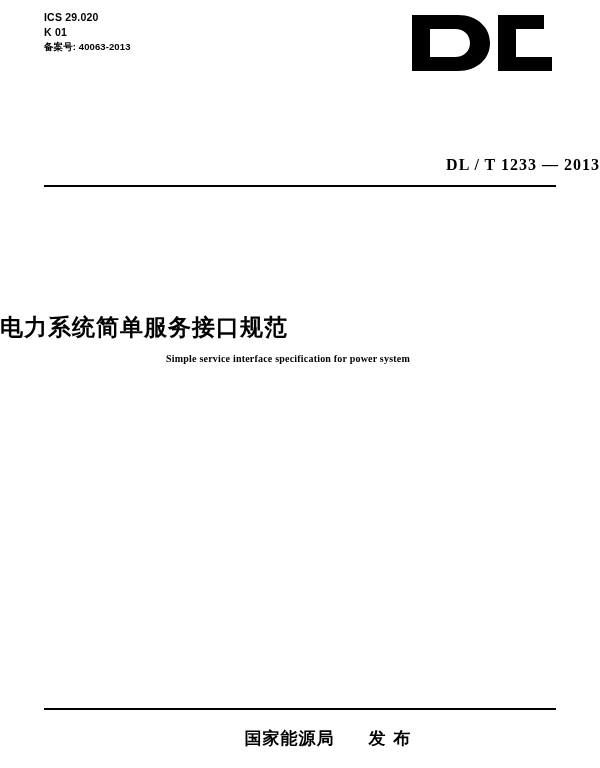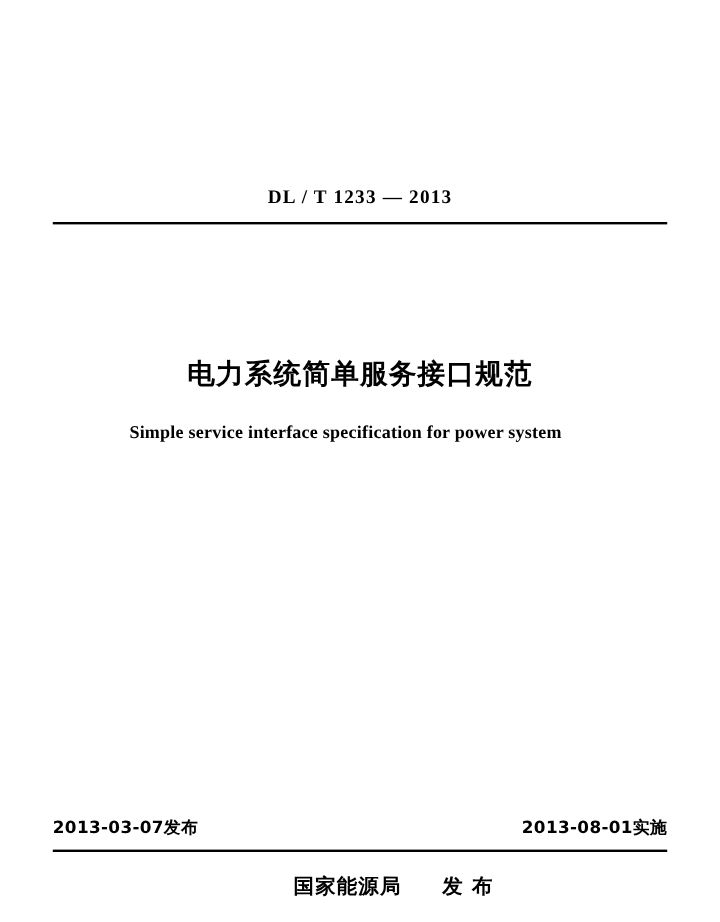--- a/index.html
+++ b/index.html
@@ -76,58 +76,57 @@
     letter-spacing: 2px;
     white-space: nowrap;
   }
 
   
   .std-number {
     position: absolute;
     top: 156px;
     left: 0;
     width: 600px;
-    text-align: center;
+    text-align: right;
     font-family: "Liberation Serif", serif;
     font-weight: bold;
     font-size: 16px;
     letter-spacing: 1px;
   }
 
   
   .rule-top {
     position: absolute;
     top: 185px;
     left: 44px;
     width: 512px;
     height: 2px;
     background: #000;
   }
 
   
   .doc-title-cn {
     position: absolute;
-    top: 296px;
-    left: 0;
-    width: 600px;
-    text-align: center;
+    top: 312px;
+    left: 0;
+    width: 600px;
     font-family: "DejaVu Sans", "Liberation Sans", sans-serif;
     font-weight: bold;
     font-size: 23px;
     letter-spacing: 1px;
   }
   .doc-title-en {
     position: absolute;
     top: 353px;
     left: 0;
     width: 576px;
     text-align: center;
     font-family: "Liberation Serif", serif;
     font-weight: bold;
-    font-size: 15px;
+    font-size: 10px;
     letter-spacing: 0.2px;
   }
 
   
   .date-row {
     position: absolute;
     top: 681px;
     left: 44px;
     width: 512px;
     height: 20px;
@@ -179,33 +178,48 @@
   .publisher .pub-gap {
     display: inline-block;
     width: 20px;
   }
 </style>
 </head>
 <body>
 
 <div class="page">
 
+  <div class="header">
+    <div class="ics-block">
+      <div class="ics-line1">ICS 29.020</div>
+      <div class="ics-line2">K 01</div>
+      <div class="ics-line3">备案号: 40063-2013</div>
+    </div>
+
+    <div class="dl-logo">
+      <svg width="150" height="62" viewBox="0 0 150 62" xmlns="http://www.w3.org/2000/svg">
+
+        <path d="M6 3 H52 C72 3 84 16 84 31 C84 46 72 59 52 59 H6 Z
+                 M24 17 V45 H49 C58 45 64 39 64 31 C64 23 58 17 49 17 Z" fill="#000000" fill-rule="evenodd"></path>
+
+        <path d="M92 3 H138 V17 H110 V45 H146 V59 H92 Z" fill="#000000" fill-rule="evenodd"></path>
+
+        <path d="M138 52 h8 v7 h-8 z" fill="#000000"></path>
+      </svg>
+    </div>
+  </div>
 
 
   <div class="std-number">DL / T  1233 — 2013</div>
 
   <div class="rule-top"></div>
 
   <div class="doc-title-cn">电力系统简单服务接口规范</div>
   <div class="doc-title-en">Simple service interface specification for power system</div>
 
-  <div class="date-row">
-    <div class="date-issue">2013-03-07发布</div>
-    <div class="date-effective">2013-08-01实施</div>
-  </div>
 
   <div class="rule-bottom"></div>
 
   <div class="publisher">
     <span>国家能源局</span>
     <span class="pub-gap"></span>
     <span>发 布</span>
   </div>
 
 </div>

